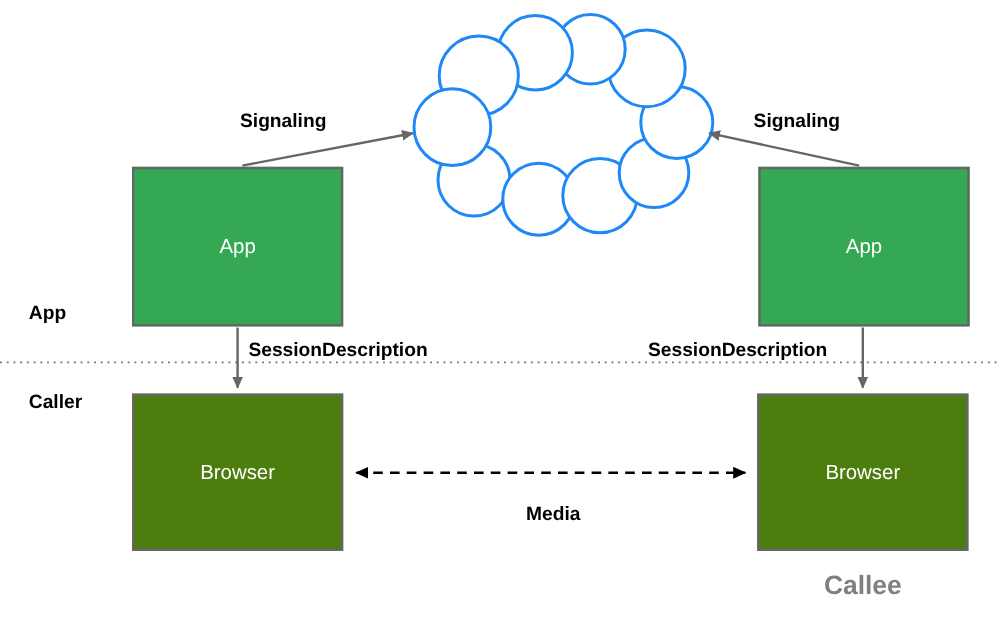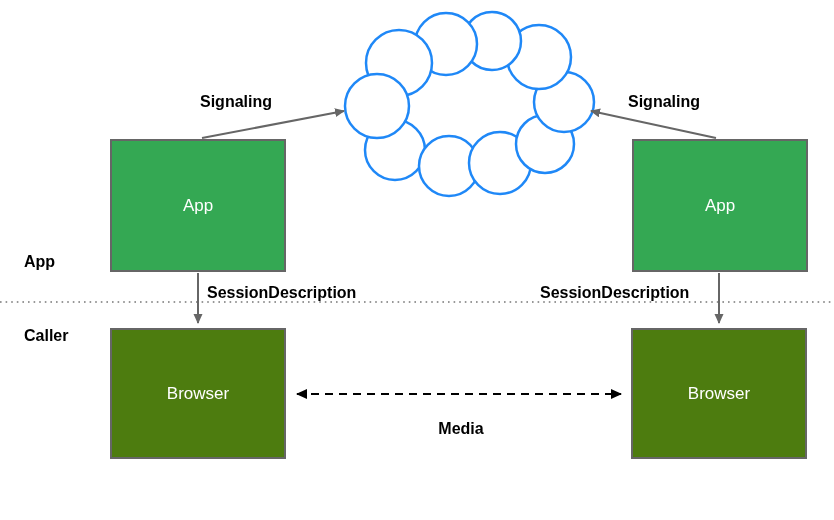--- a/index.html
+++ b/index.html
@@ -113,14 +113,15 @@
   <div class="node app-box" style="left:632px; top:139px; width:176px; height:133px;">
     <span>App</span>
   </div>
   <div class="node browser-box" style="left:110px; top:328px; width:176px; height:131px;">
     <span>Browser</span>
   </div>
   <div class="node browser-box" style="left:631px; top:328px; width:176px; height:131px;">
     <span>Browser</span>
   </div>
 
+  <div class="caption" style="left:639px; top:475px;">Callee</div>
 
 </div>
 
 </body></html>

